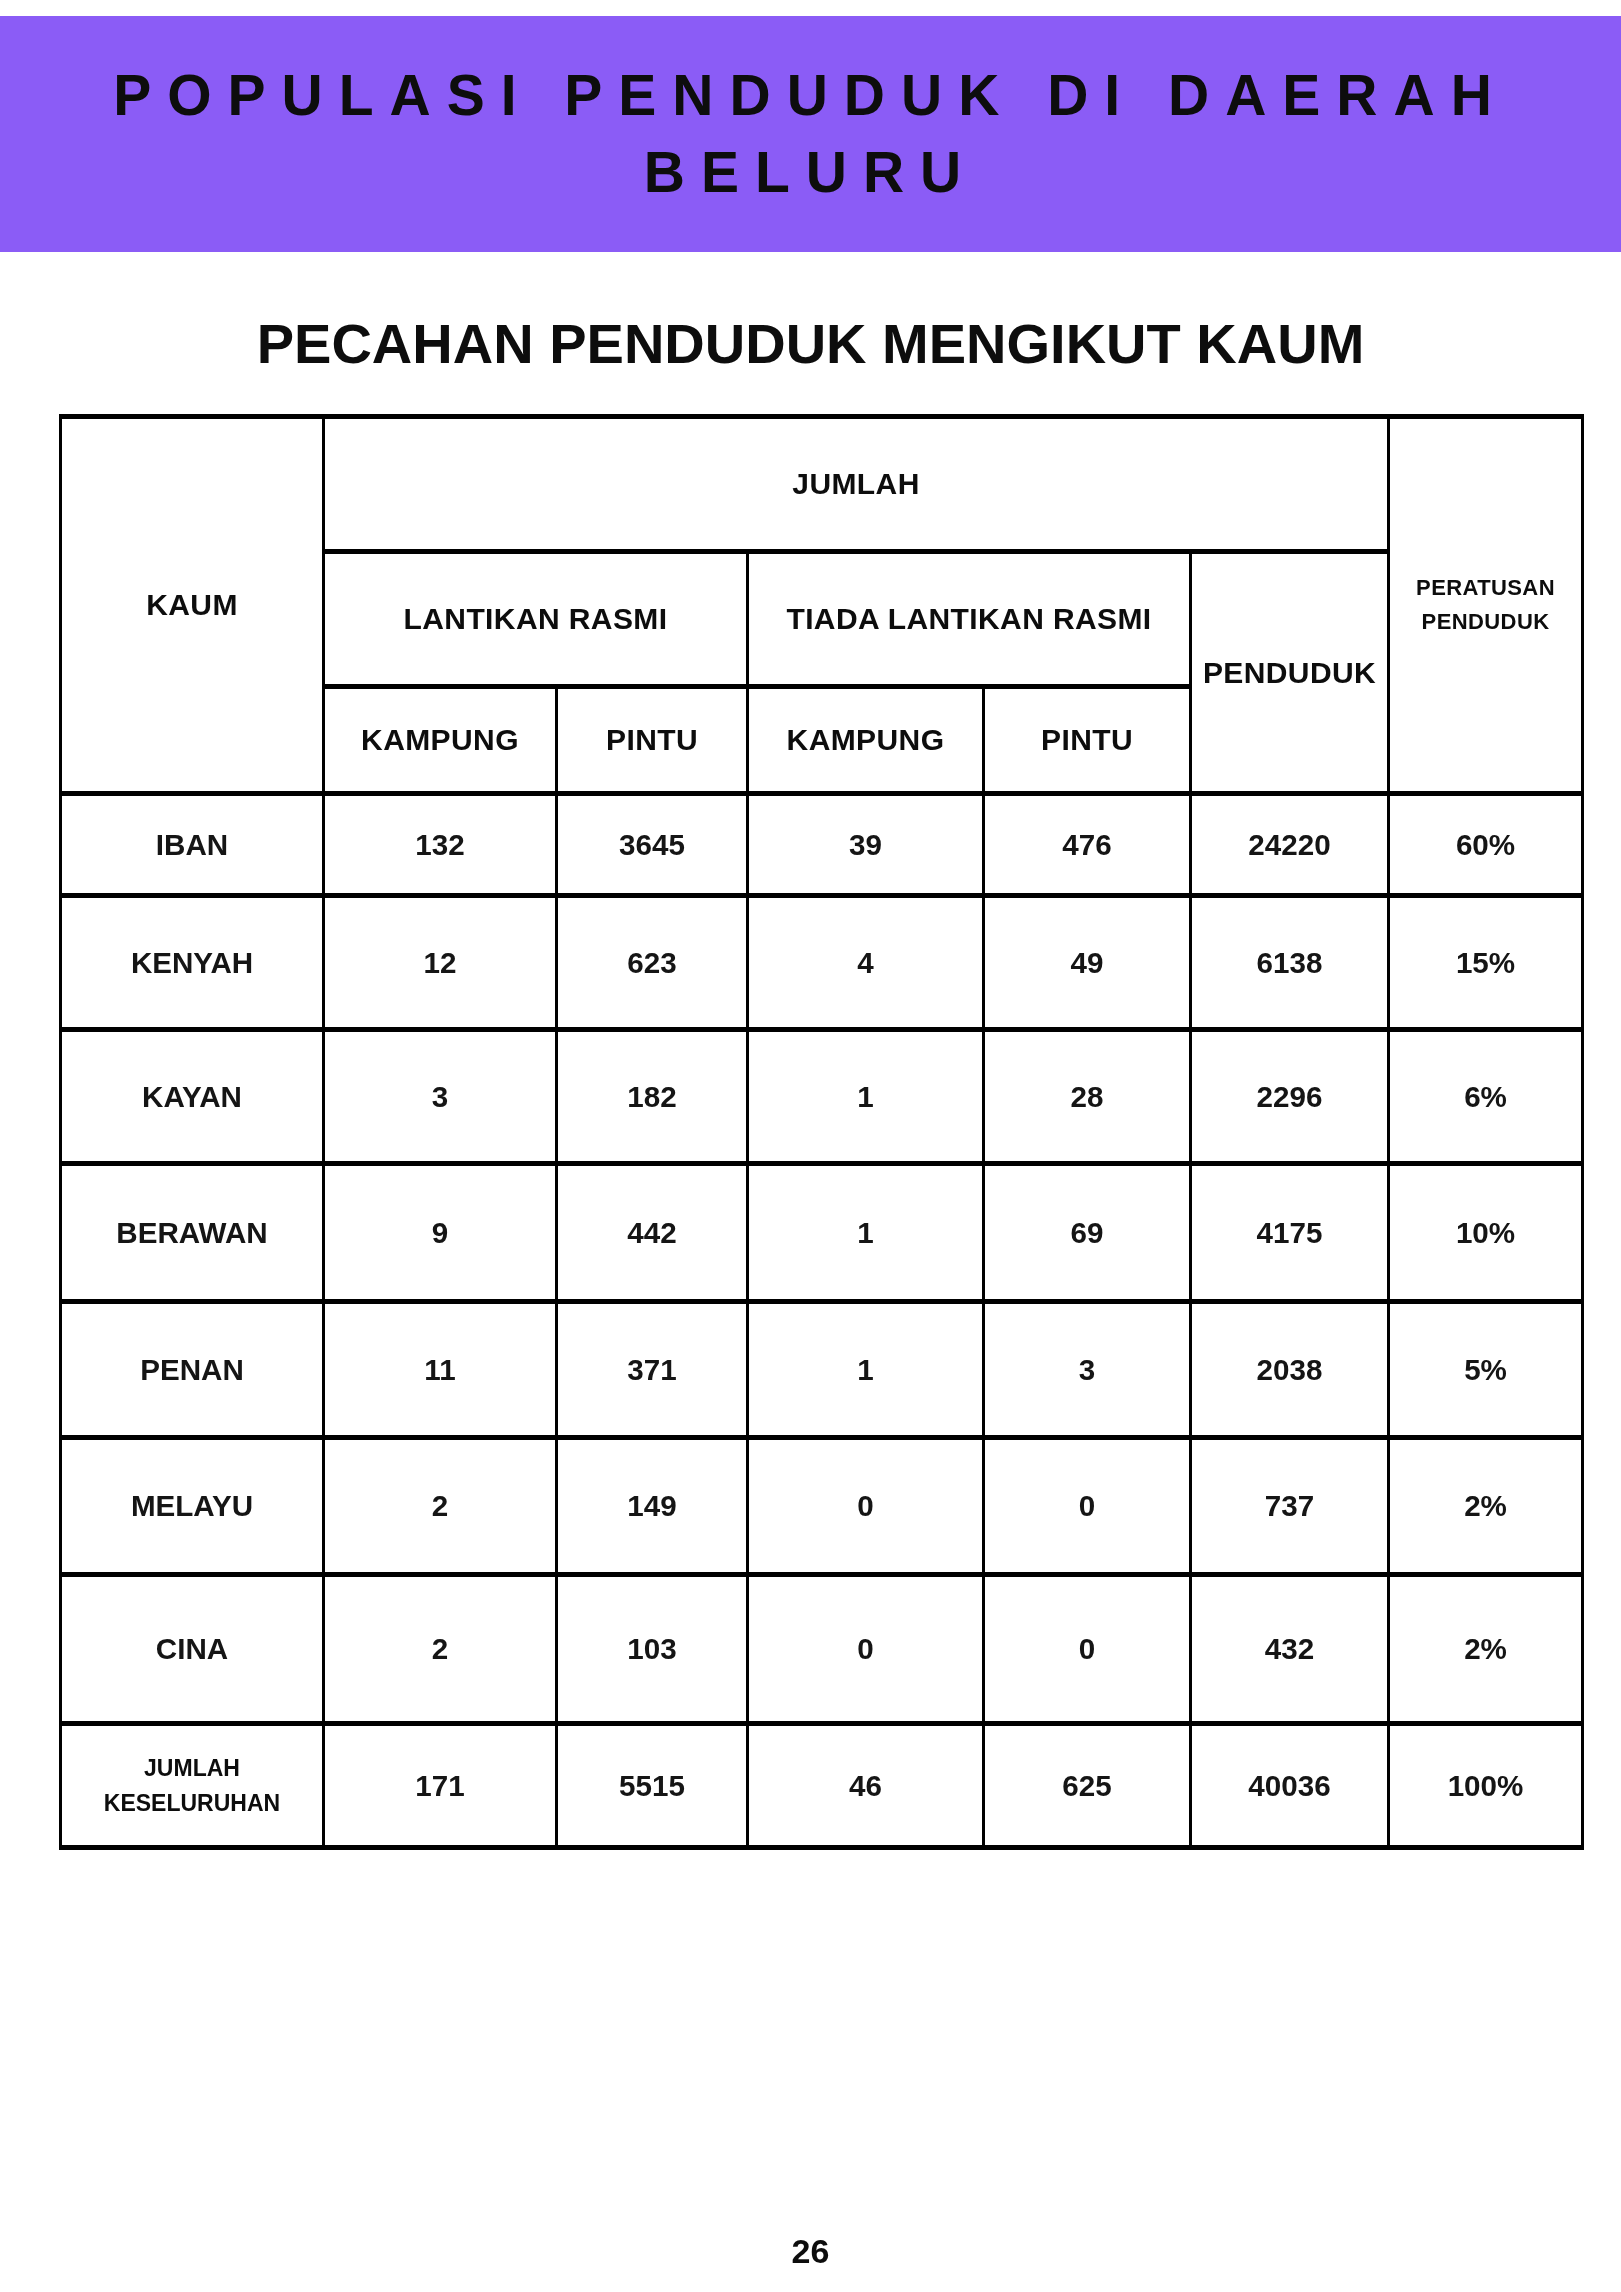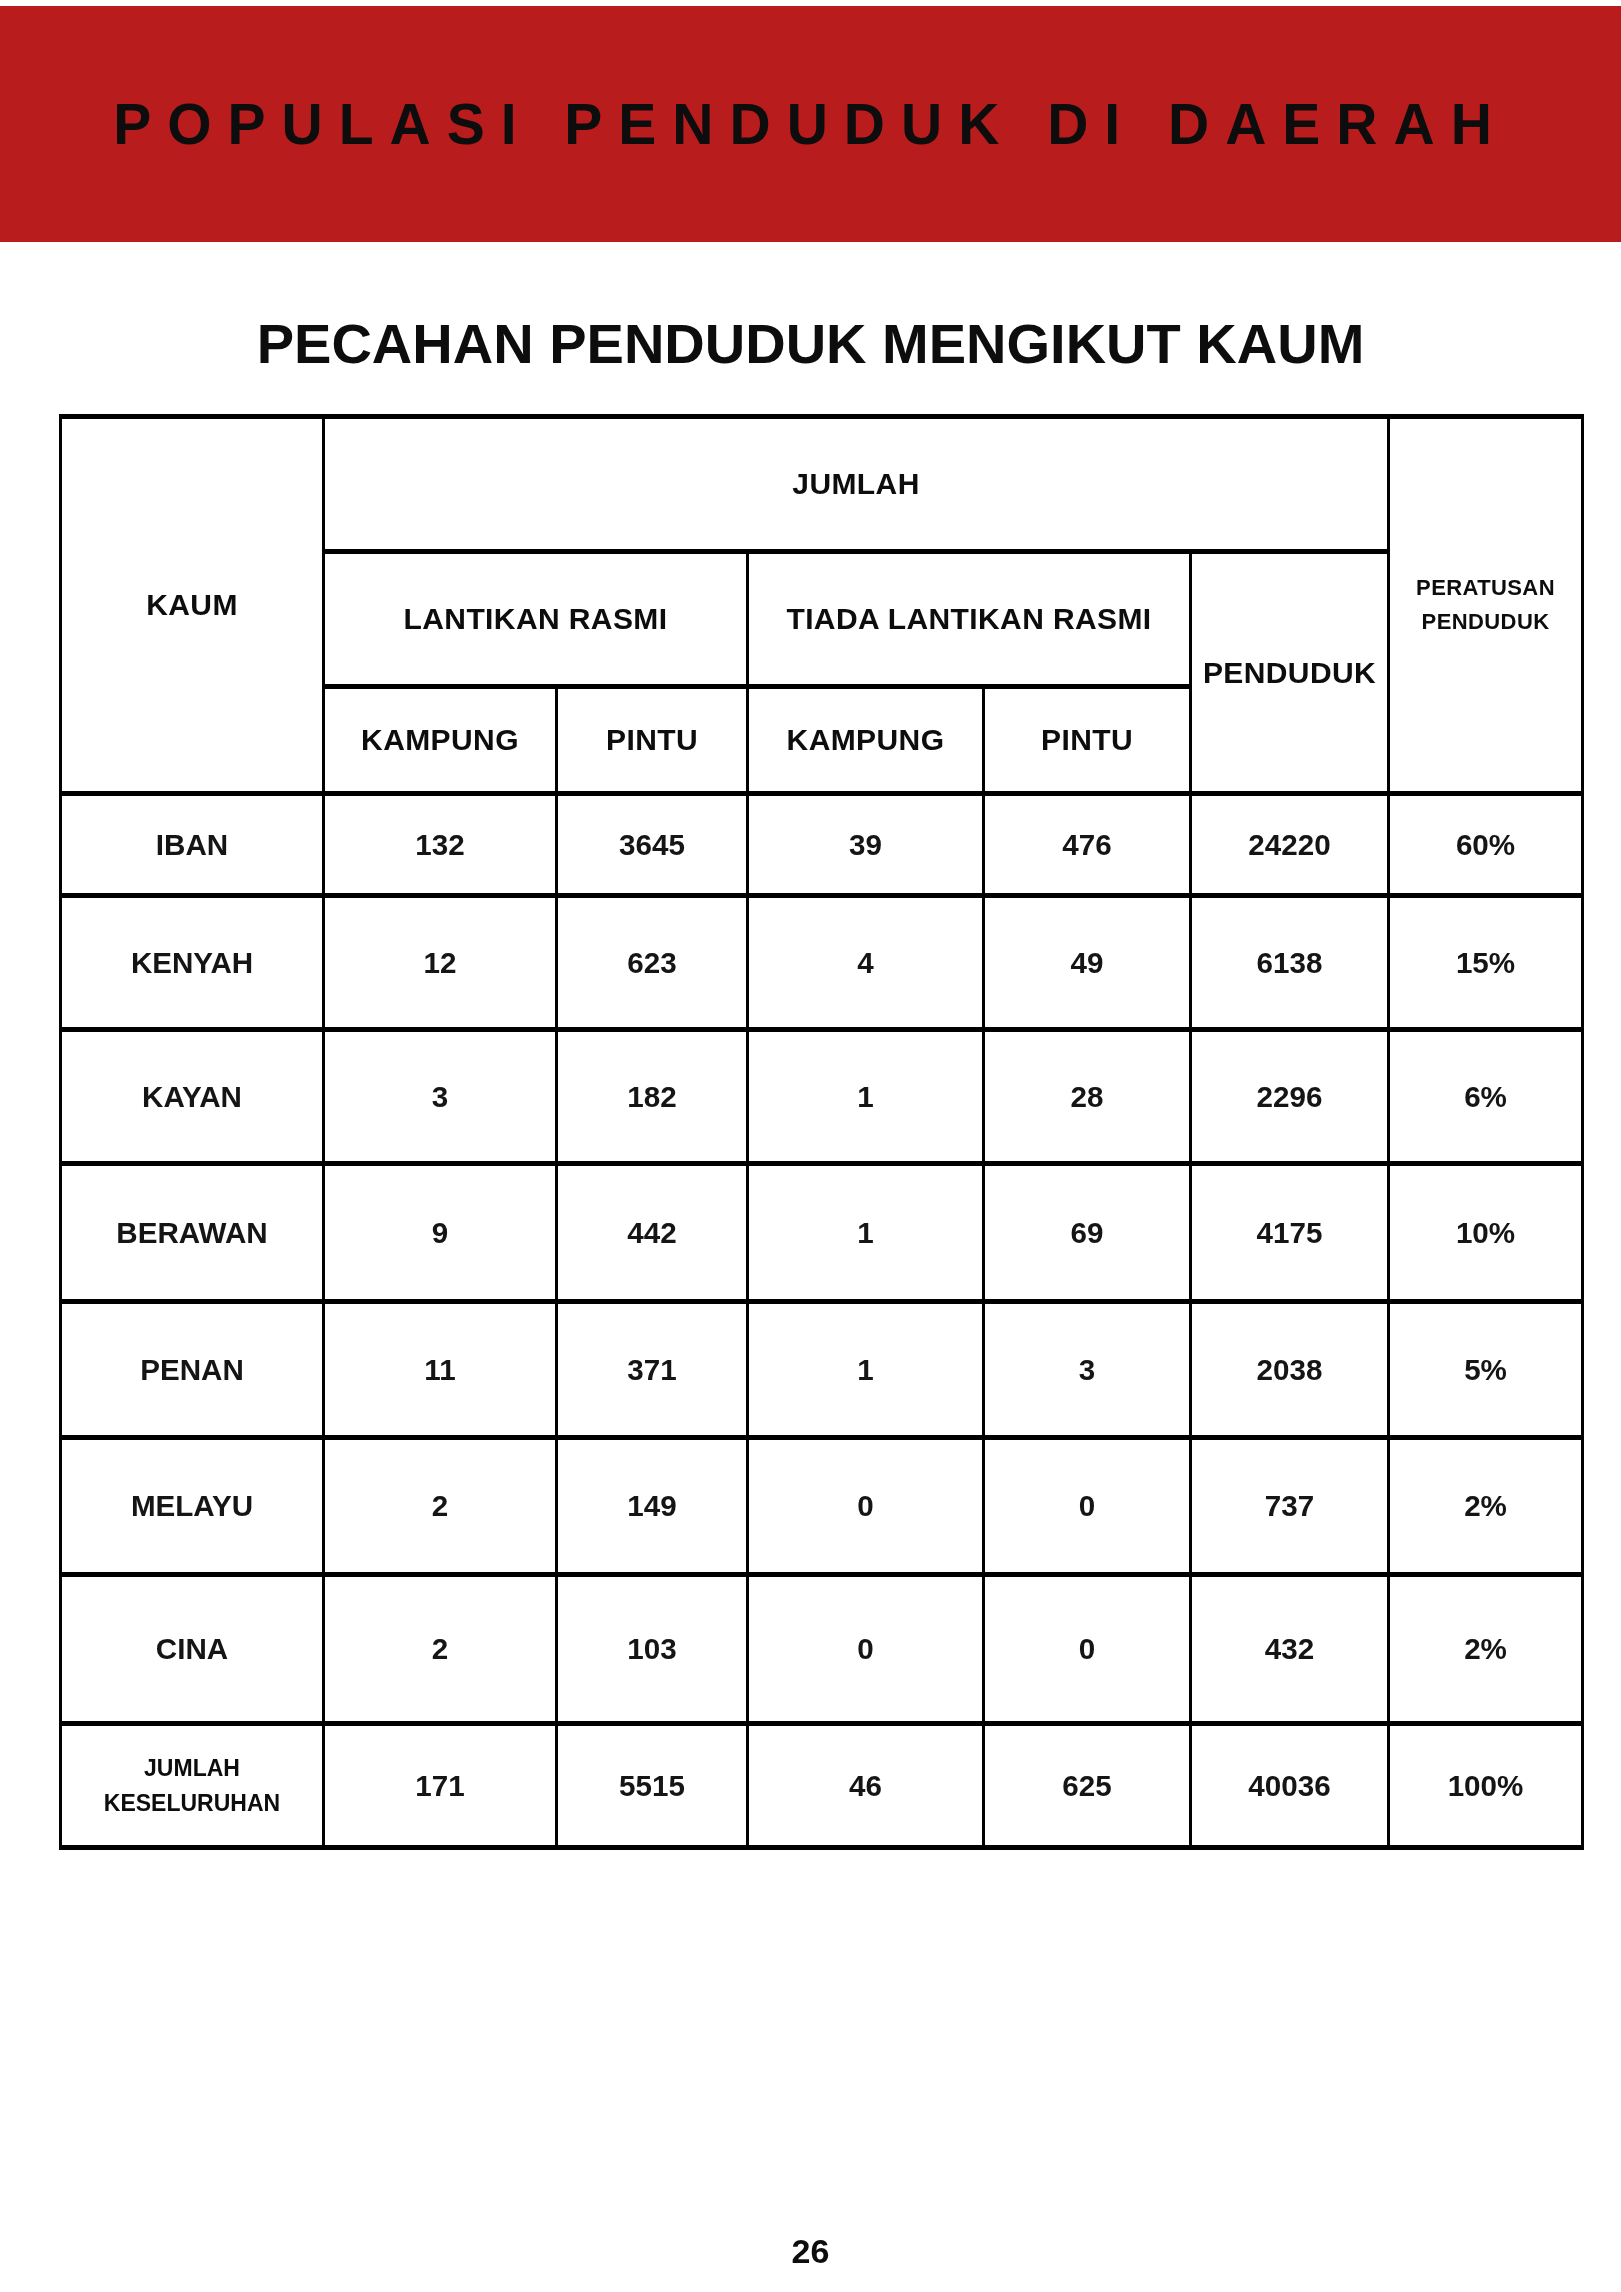--- a/index.html
+++ b/index.html
@@ -13,24 +13,24 @@
     width: 1621px;
     height: 2293px;
     background: #ffffff;
     overflow: hidden;
     color: #111;
   }
 
   
   .banner {
     position: absolute;
-    top: 6px; left: 0;
+    top: 16px; left: 0;
     width: 1621px;
     height: 236px;
-    background: #b91c1c;
+    background: #8b5cf6;
     display: flex;
     flex-direction: column;
     justify-content: center;
     align-items: center;
   }
   .banner .line {
     font-size: 57px;
     font-weight: bold;
     letter-spacing: 16px;
     line-height: 77px;
@@ -115,20 +115,21 @@
     color: #0d0d0d;
   }
 </style>
 </head>
 <body>
 
 <div class="page">
 
   <div class="banner">
     <div class="line">POPULASI PENDUDUK DI DAERAH</div>
+    <div class="line">BELURU</div>
   </div>
 
   <div class="section-title">PECAHAN PENDUDUK MENGIKUT KAUM</div>
 
   <table class="pop">
     <colgroup>
       <col style="width:263px">
       <col style="width:233px">
       <col style="width:191px">
       <col style="width:236px">

